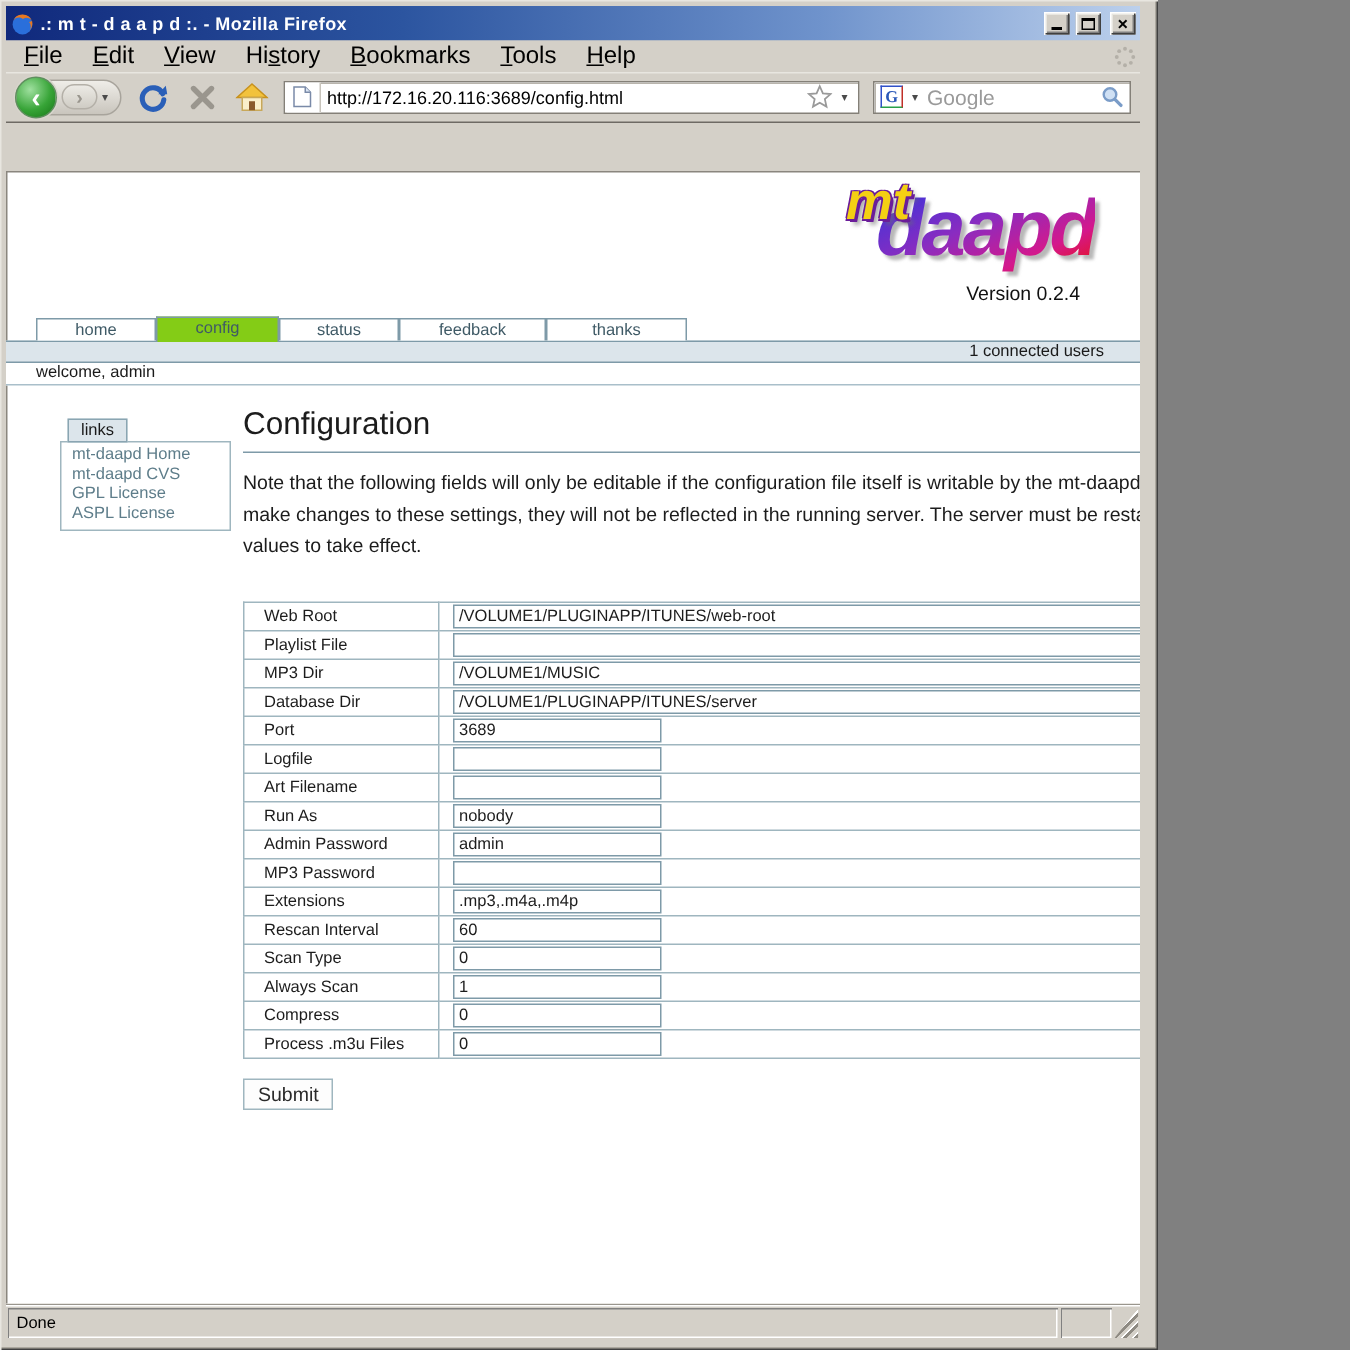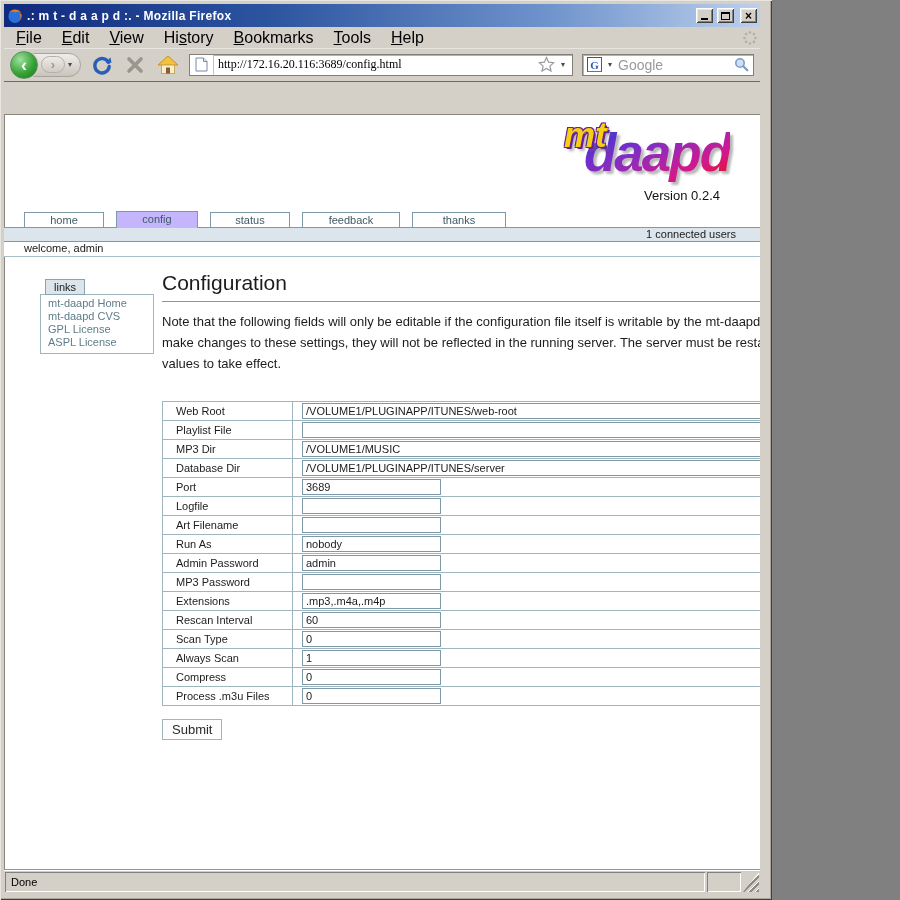--- a/index.html
+++ b/index.html
@@ -45,21 +45,21 @@
     color:#fff; font-size:18px; font-weight:bold; line-height:24px; text-align:center; }
   .btn-fwd{ width:24px; height:17px; border-radius:9px; background:linear-gradient(#eceae5,#cfccc4);
     border:1px solid #b4b0a8; color:#9a968e; font-size:13px; font-weight:bold; line-height:14px; text-align:center; }
   .mini-arrow{ font-size:8px; color:#4a4a4a; padding:0 3px; }
   .tool-ic{ display:flex; align-items:center; justify-content:center; width:24px; height:26px; }
 
   .urlbar{ flex:1; height:22px; background:#fff; border:1px solid #848078;
     box-shadow: inset 1px 1px 0 #b8b4ac; display:flex; align-items:center; }
   .pageicon-box{ width:24px; height:100%; border-right:1px solid #c8c4bc; display:flex;
     align-items:center; justify-content:center; background:#fff; }
-  .url-input{ flex:1; border:0; outline:none; font-size:12px; font-family:Liberation Serif, serif;
+  .url-input{ flex:1; border:0; outline:none; font-size:12px; font-family:Liberation Sans, sans-serif;
     color:#000; padding:0 4px; height:18px; }
   .url-end{ display:flex; align-items:center; gap:3px; padding-right:4px; }
 
   .searchbox{ width:172px; height:22px; background:#fff; border:1px solid #848078;
     box-shadow: inset 1px 1px 0 #b8b4ac; display:flex; align-items:center; padding:0 4px; gap:3px; }
   .g-icon{ width:15px; height:15px; font-family:"Liberation Serif",serif; font-weight:bold;
     font-size:11px; color:#2a58b8; display:flex; align-items:center; justify-content:center;
     border:1px solid; border-color:#3050c8 #c03028 #28a048 #3050c8; }
   .search-input{ flex:1; border:0; outline:none; font-size:14px; color:#9a9a9a;
     font-family:"Liberation Sans",sans-serif; min-width:10px; }
@@ -75,27 +75,27 @@
     font-style:italic; font-weight:bold; font-size:35px; color:#f4d013;
     text-shadow:-1px -1px 0 #6b1d9a, 1px -1px 0 #6b1d9a, -1px 1px 0 #6b1d9a,
                  2px 2px 0 #6b1d9a, 4px 4px 3px rgba(110,110,110,.55); }
   .logo-daapd{ position:absolute; top:8px; left:28px;
     font-style:italic; font-weight:bold; font-size:53px; letter-spacing:-2px;
     background:linear-gradient(155deg,#4433d8 12%,#8a2cc0 45%,#d4188c 75%,#e81212 98%);
     -webkit-background-clip:text; background-clip:text; color:transparent;
     filter:drop-shadow(3px 3px 1px rgba(125,125,125,.55)); }
   .version{ position:absolute; top:74px; right:26px; font-size:13px; color:#111; }
 
-  .tabs-row{ display:flex; align-items:flex-end; gap:12px; margin-left:20px;
+  .tabs-row{ display:flex; align-items:flex-end; gap:0; margin-left:20px;
     height:16px; position:relative; z-index:2; }
   .tab{ height:15px; border:1px solid #7e9aa8; border-bottom:none; background:#fff;
     font-size:11px; color:#3f5a66; text-align:center; line-height:14px; }
   .tab:nth-child(1){width:80px} .tab:nth-child(2){width:82px} .tab:nth-child(3){width:80px}
   .tab:nth-child(4){width:98px} .tab:nth-child(5){width:94px}
-  .tab.active{ background:#c4b5fd; height:17px; margin-bottom:-1px; z-index:3; }
+  .tab.active{ background:#84cc16; height:17px; margin-bottom:-1px; z-index:3; }
 
   .infobar{ height:15px; background:#dce5eb; border-top:1px solid #7e9aa8;
     border-bottom:1px solid #7e9aa8; text-align:right; padding-right:24px; line-height:13px; }
   .welcomebar{ height:15px; background:#fff; border-bottom:1px solid #a9bfca;
     padding-left:20px; line-height:13px; }
 
   .main{ position:relative; padding-top:14px; }
 
   .linksbox{ position:absolute; left:36px; top:22px; width:114px; }
   .links-tab{ display:inline-block; margin-left:5px; padding:1px 8px; background:#dce5eb;

